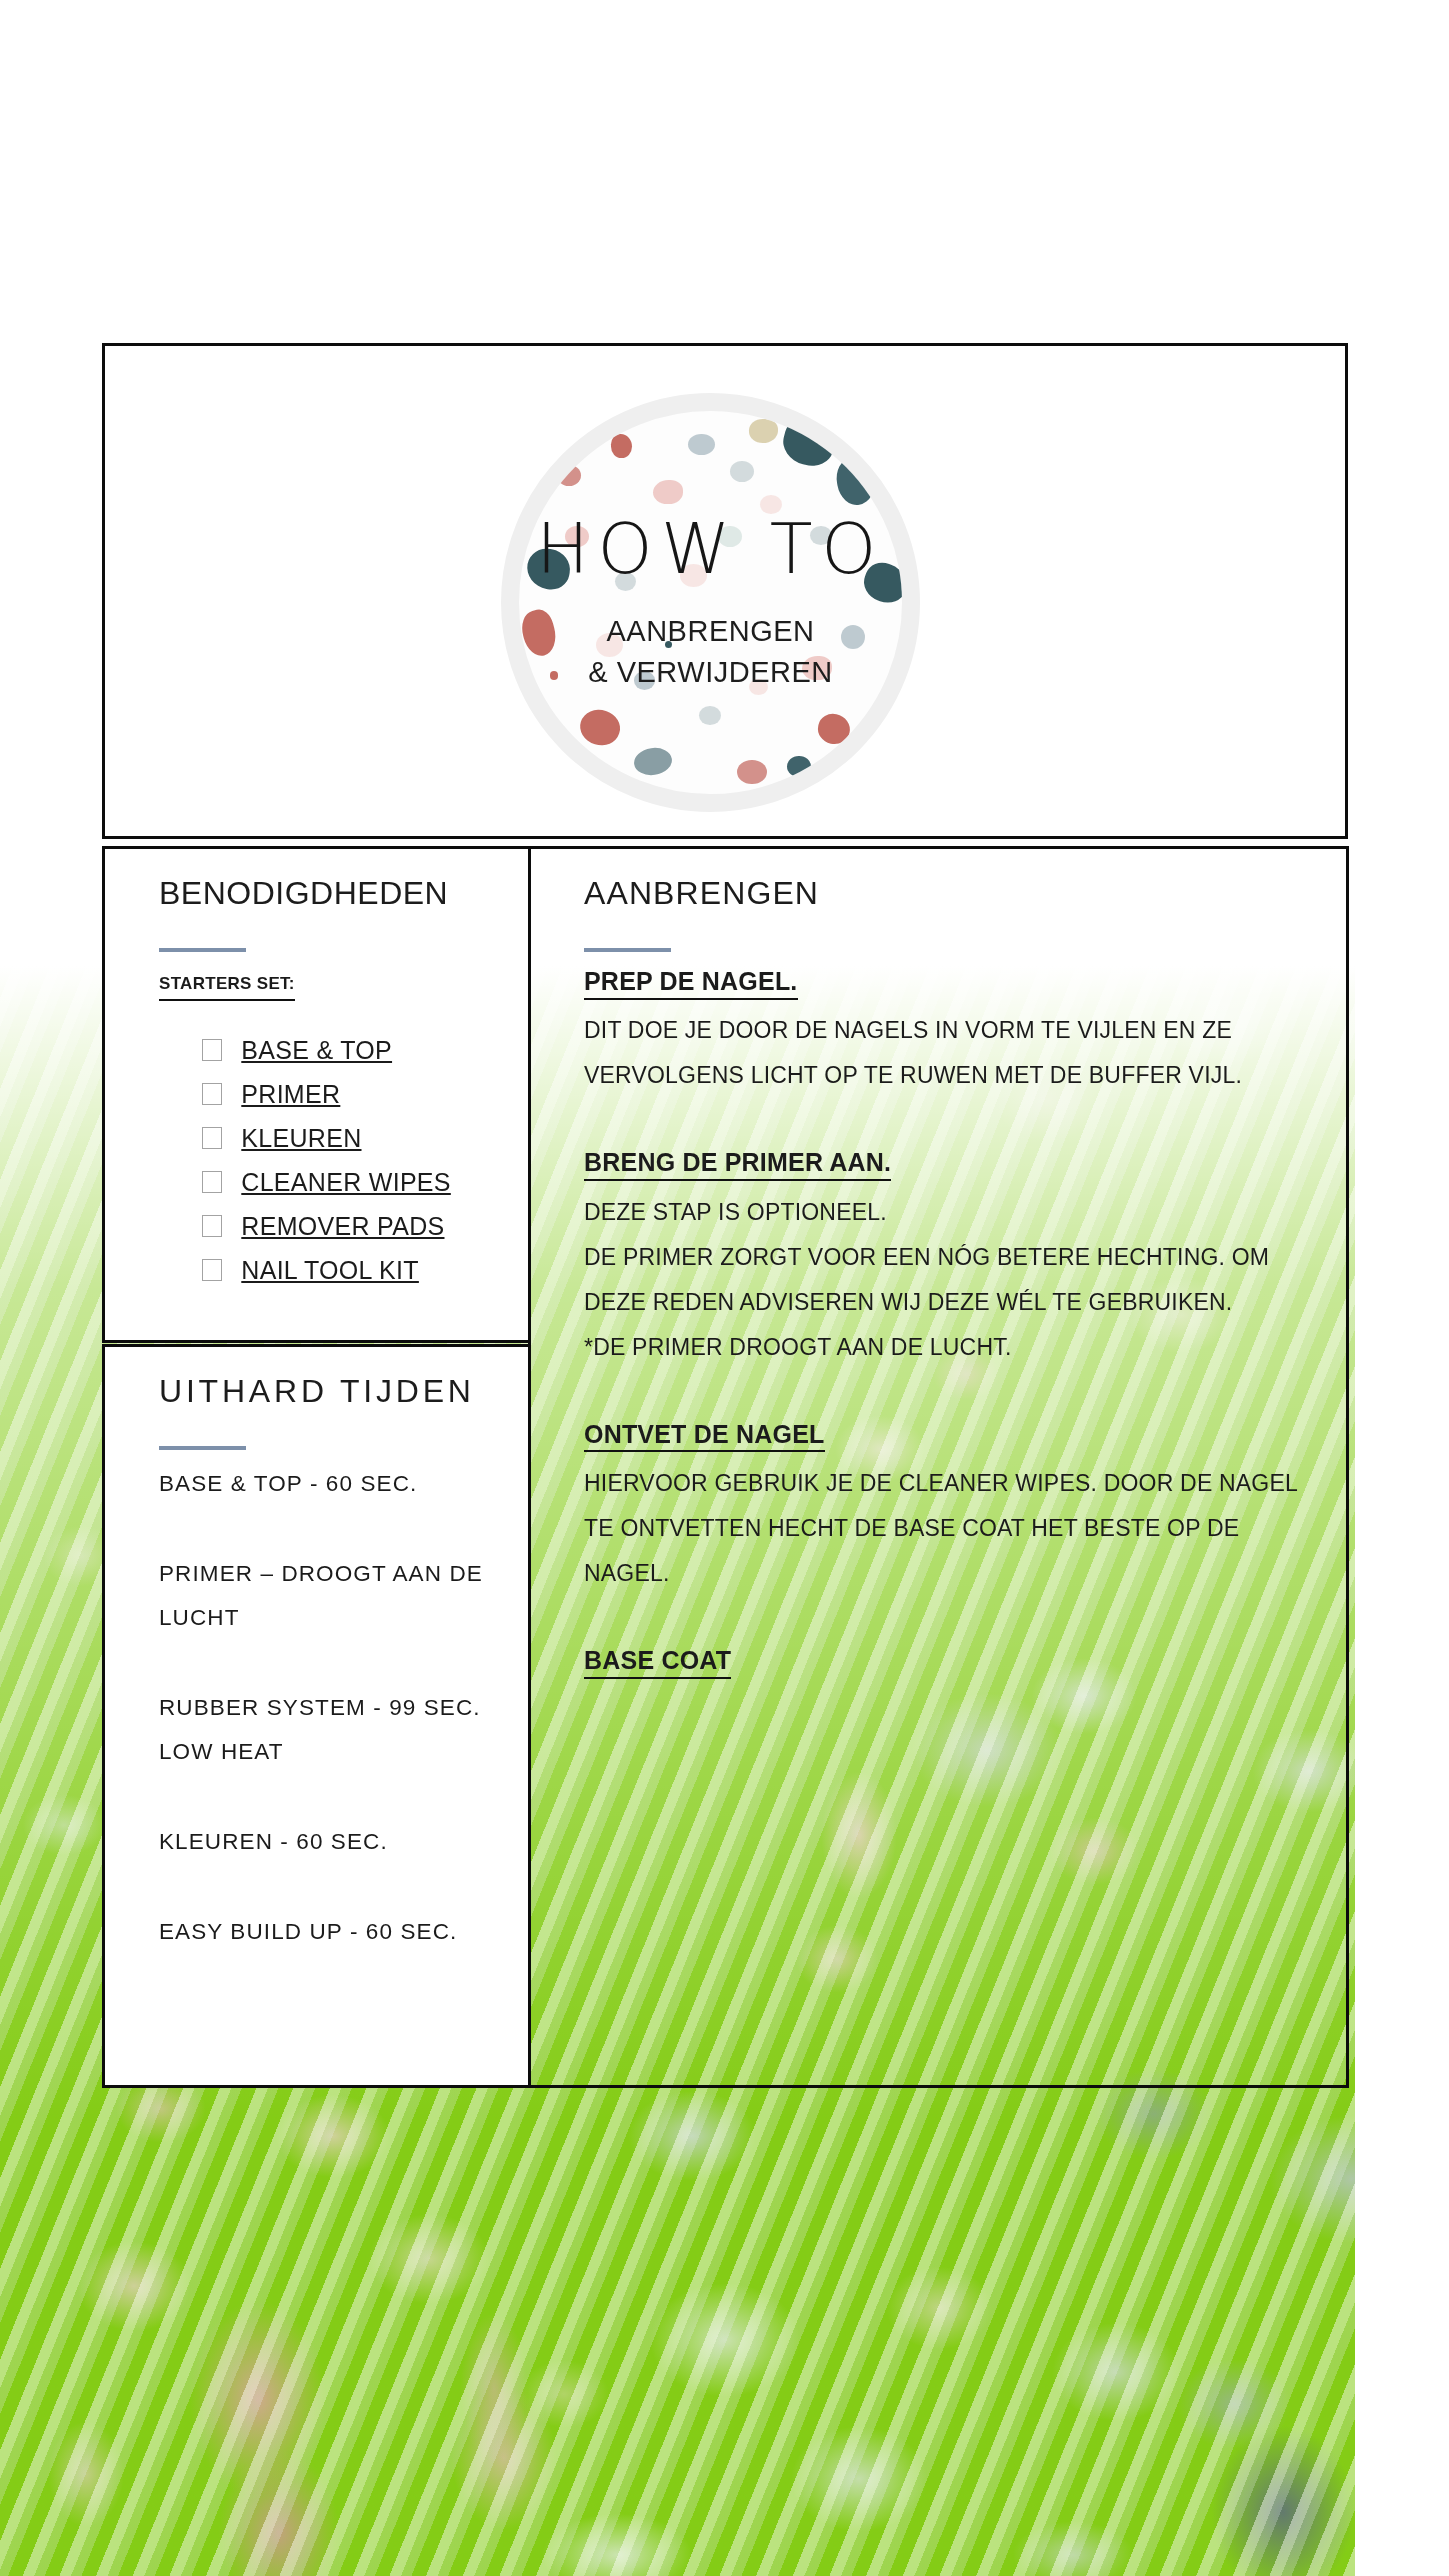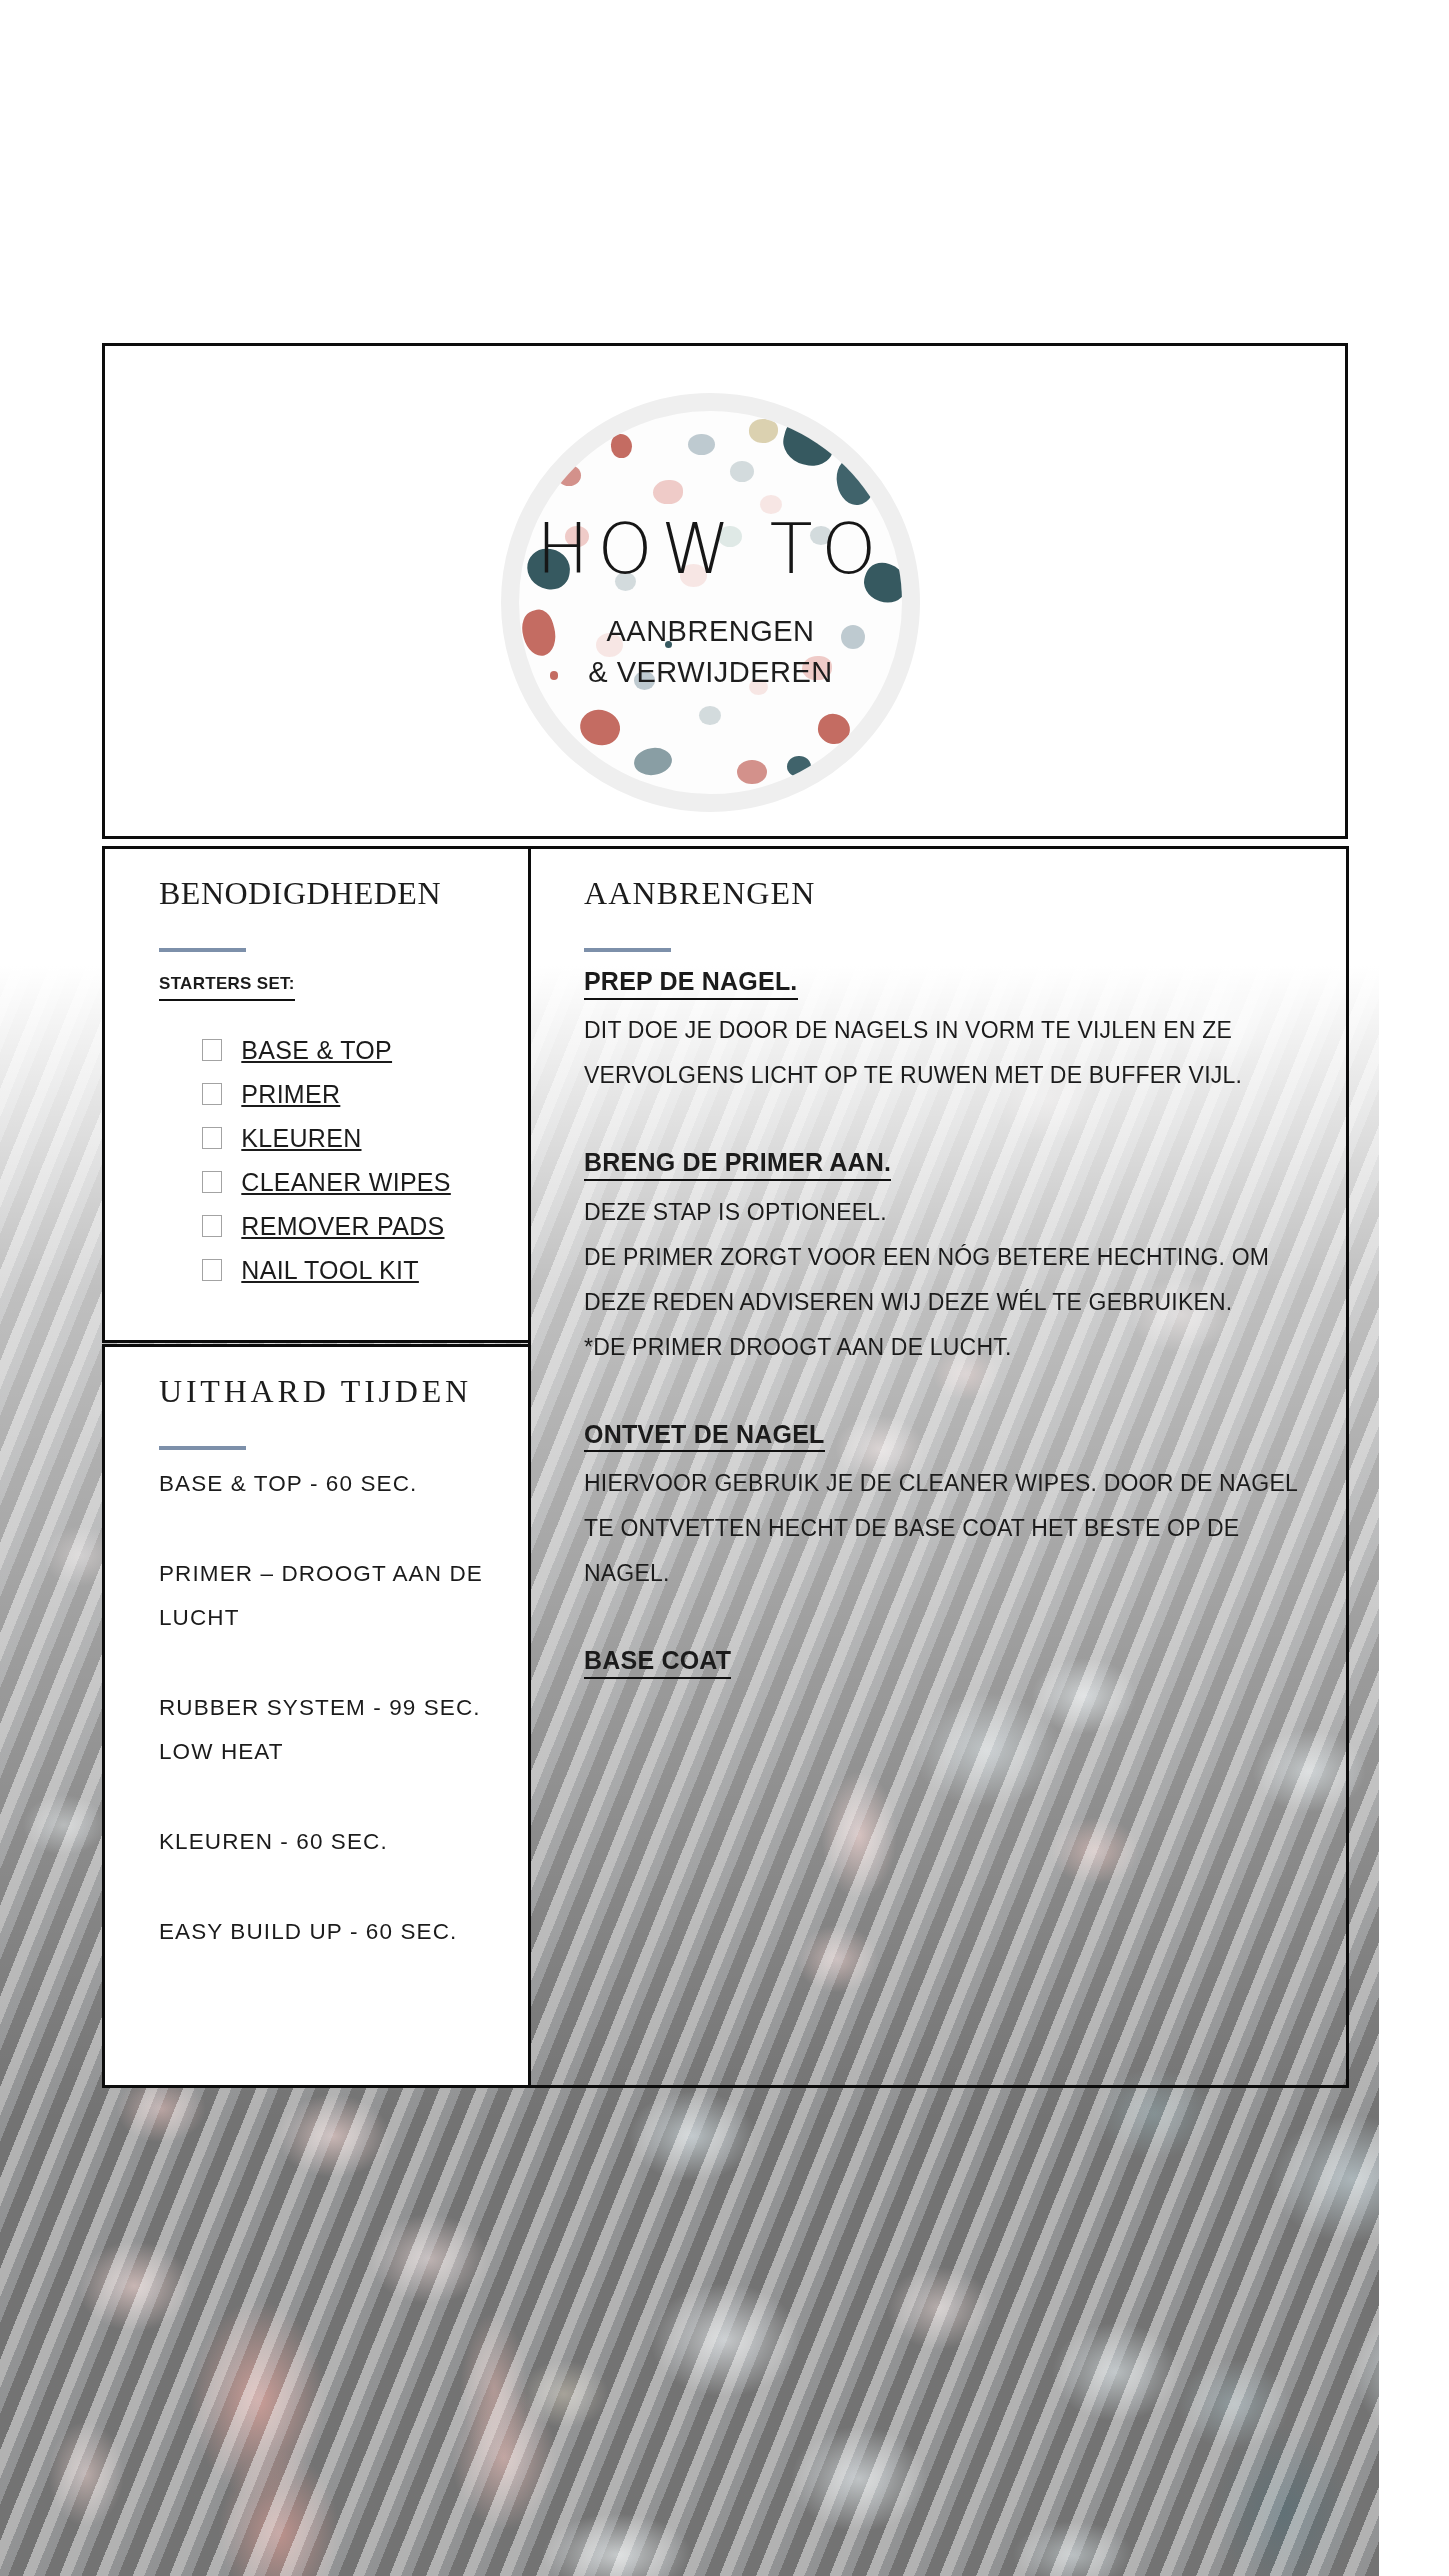--- a/index.html
+++ b/index.html
@@ -1,17 +1,17 @@
 <!DOCTYPE html>
 <html style="font-size:8.6px"><head>
 <meta charset="utf-8">
 <style>
   html,body{margin:0;padding:0;background:#ffffff;}
-  .page{position:relative;width:1355px;height:2576px;overflow:hidden;background:#737373;
-        font-family:"Liberation Sans",sans-serif;color:#1b1b1b;padding-left:24px;}
+  .page{position:relative;width:1355px;height:2576px;overflow:hidden;background:#84cc16;
+        font-family:"Liberation Sans",sans-serif;color:#1b1b1b;}
 
   
   .watercolor{position:absolute;inset:0;
     background-image:
       linear-gradient(180deg, rgba(255,255,255,1) 0px, rgba(255,255,255,1) 966px, rgba(255,255,255,.55) 1288px, rgba(255,255,255,.22) 1771px, rgba(255,255,255,0) 2120px),
       repeating-linear-gradient(112deg, rgba(255,255,255,.45) 0 10.7px, rgba(233,238,243,.26) 10.7px 20.4px, rgba(255,255,255,0) 20.4px 34px),
       radial-gradient(48px 38px at 966px 1374px, rgba(229,185,180,.5), rgba(229,185,180,0) 70%),
       radial-gradient(64px 48px at 880px 1449px, rgba(240,220,219,.6), rgba(240,220,219,0) 70%),
       radial-gradient(75px 59px at 1047px 1100px, rgba(232,215,214,.4), rgba(232,215,214,0) 70%),
       radial-gradient(86px 64px at 1224px 1020px, rgba(227,231,234,.45), rgba(227,231,234,0) 70%),
@@ -60,21 +60,21 @@
                background:#fdfdfd;border:18px solid #efefef;box-sizing:border-box;overflow:hidden;}
   .chips{position:absolute;inset:0;}
   .chip{position:absolute;opacity:.92;}
   .logo-title{position:absolute;top:103px;left:0;right:0;text-align:center;
               font-family:"DejaVu Sans",sans-serif;font-weight:200;font-size:70px;line-height:70px;
               letter-spacing:8.6px;color:#161616;white-space:nowrap;}
   .logo-sub{position:absolute;top:200px;left:0;right:0;text-align:center;
             font-weight:500;font-size:29px;line-height:41px;letter-spacing:0.5px;color:#1d1d1d;}
 
   
-  .serif{margin:0;font-family:Liberation Serif, serif;font-weight:400;font-size:32px;line-height:32px;
+  .serif{margin:0;font-family:Liberation Sans, sans-serif;font-weight:400;font-size:32px;line-height:32px;
          letter-spacing:0.5px;color:#1c1c1c;white-space:nowrap;}
   .uit-box .serif{letter-spacing:3.8px;}
   .aan-box .serif{letter-spacing:1.1px;}
   .accent-line{width:87px;height:3.8px;background:#7d90aa;margin-top:39px;}
   .subhead{display:inline-block;margin-top:19.3px;font-weight:700;font-size:17px;line-height:25px;
            letter-spacing:0.3px;border-bottom:2.7px solid #111;padding-bottom:3.2px;white-space:nowrap;}
 
   
   .checklist{margin-top:27px;}
   .check-item{display:flex;align-items:center;height:44px;padding-left:43px;font-size:25px;letter-spacing:0.3px;text-decoration:underline;}

